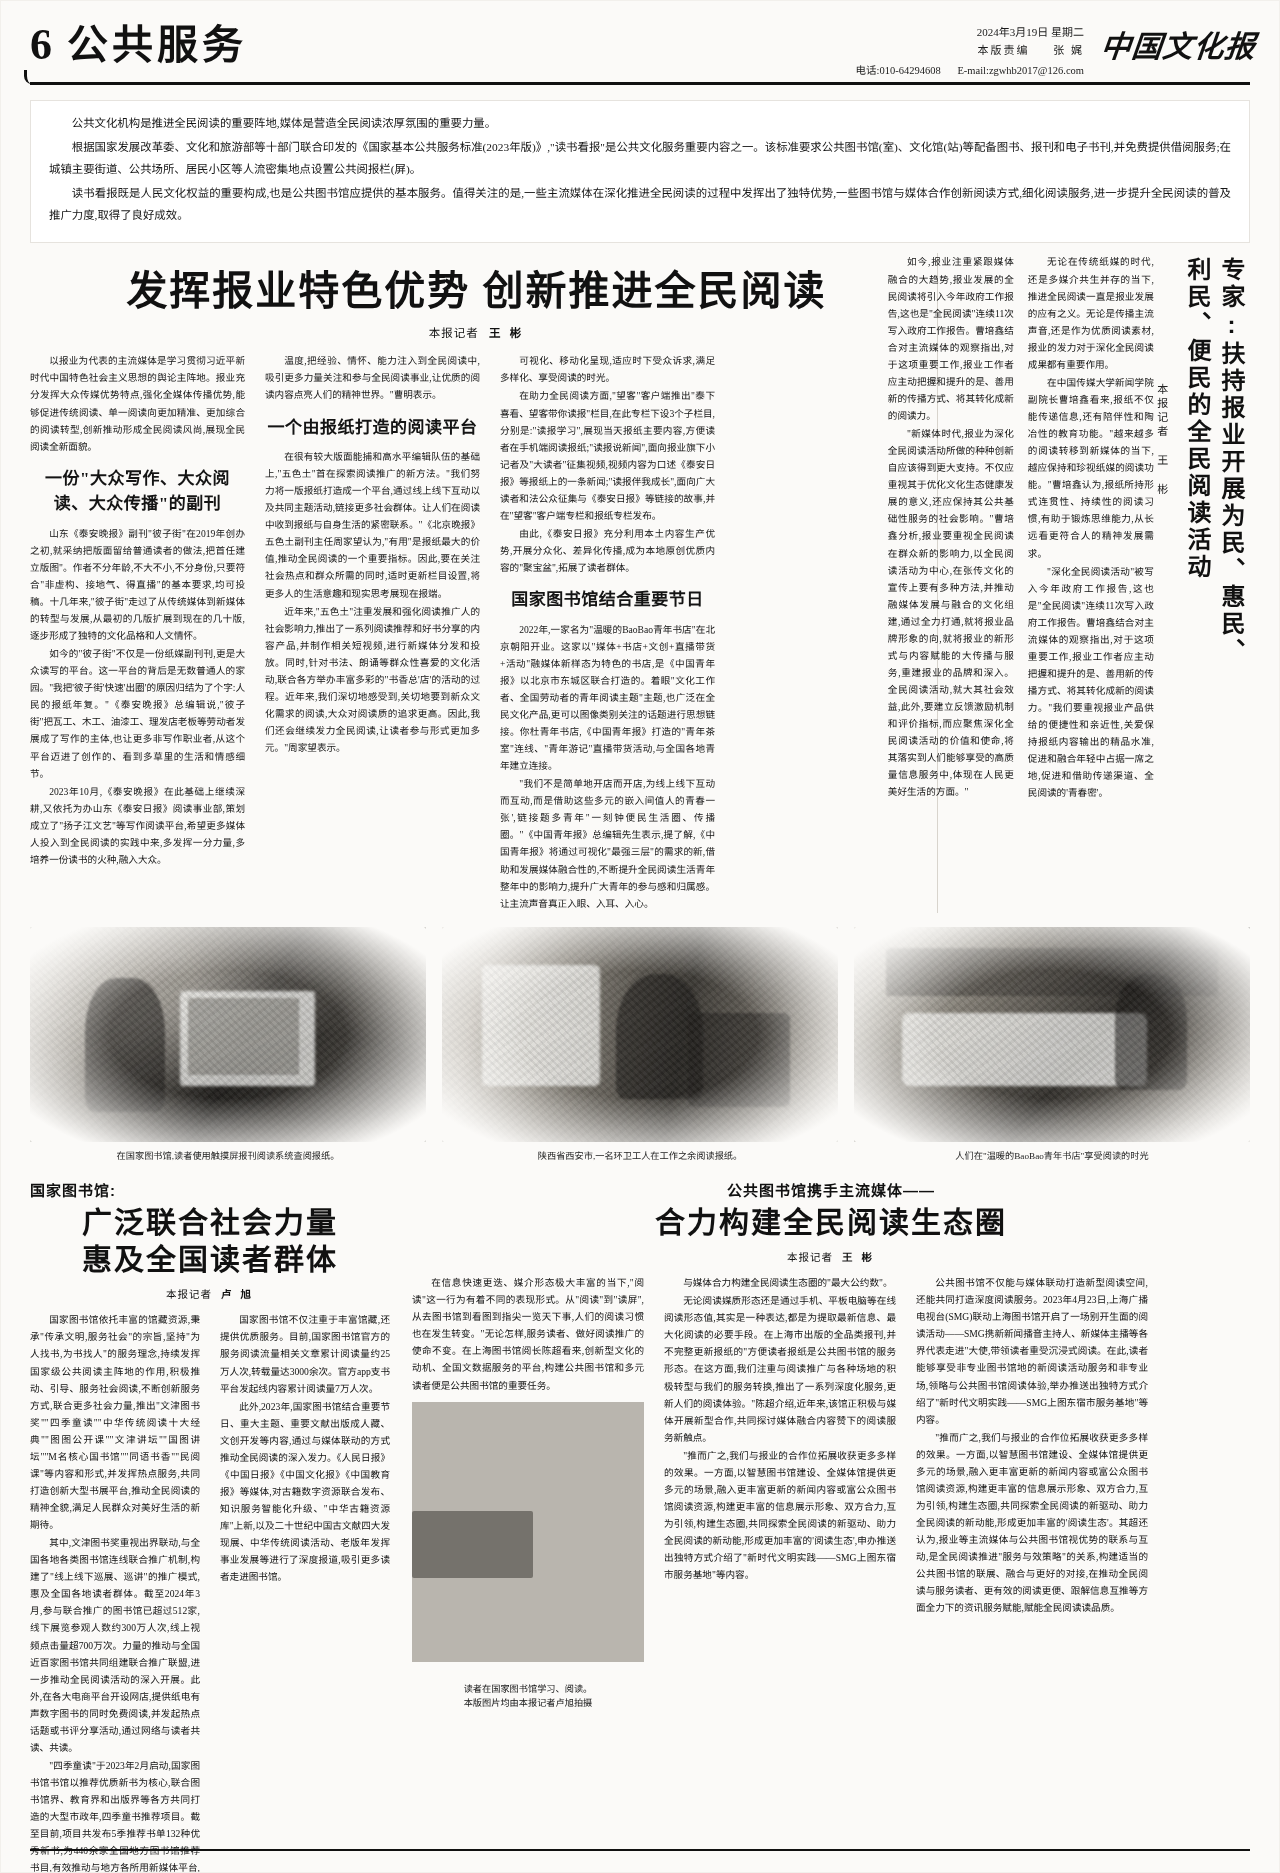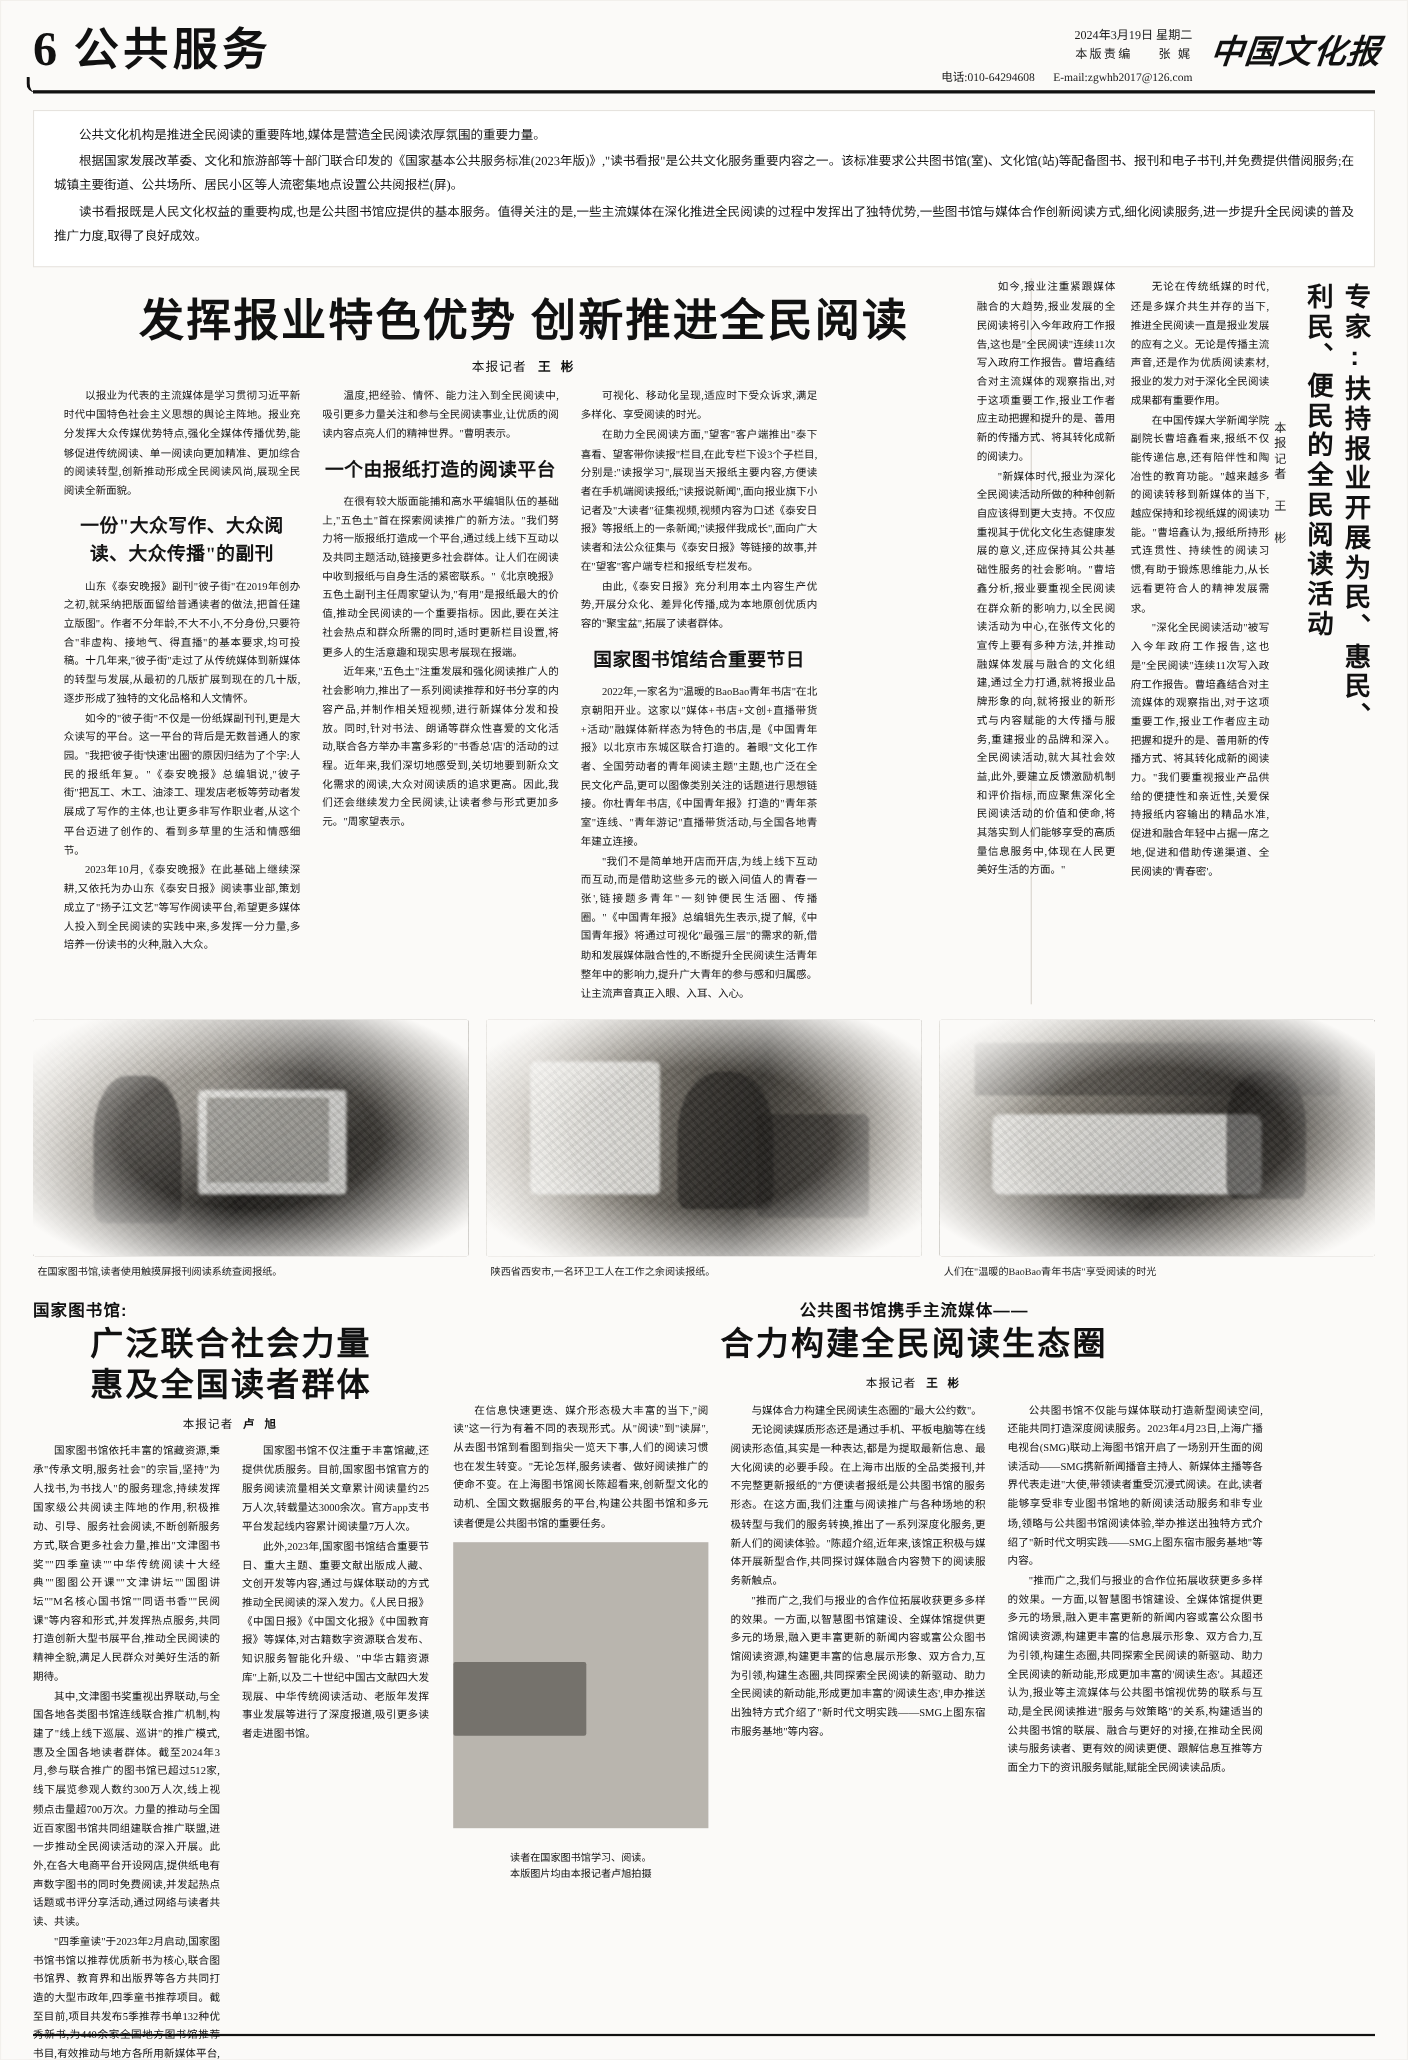--- a/index.html
+++ b/index.html
@@ -106,21 +106,20 @@
     font-size:11.5px;
     margin:9px 0 12px 0;
     letter-spacing:1px;
     font-family:"Liberation Sans",sans-serif;
   }
   .byline b{font-weight:bold; letter-spacing:3px; margin-left:6px;}
 
   .cols3{
     display:flex;
     gap:20px;
-    margin-left:28px;
   }
   .col{
     width:215px;
     font-size:9.6px;
     line-height:1.78;
     text-align:justify;
     color:#141414;
   }
   .col p{margin:0 0 1px 0; text-indent:2em;}
   .subhead{
@@ -214,21 +213,21 @@
     background:rgba(25,24,22,.55);
     filter:blur(1.2px);
   }
   .photo .light{
     position:absolute;
     background:rgba(250,249,246,.72);
     filter:blur(1.6px);
   }
   .cap{
     font-size:9.2px;
-    text-align:left;
+    text-align:center;
     padding:7px 4px 0 4px;
     line-height:1.55;
     color:#222;
   }
 
   
   .bottom{
     margin:16px 30px 0 30px;
     display:flex;
     gap:22px;

